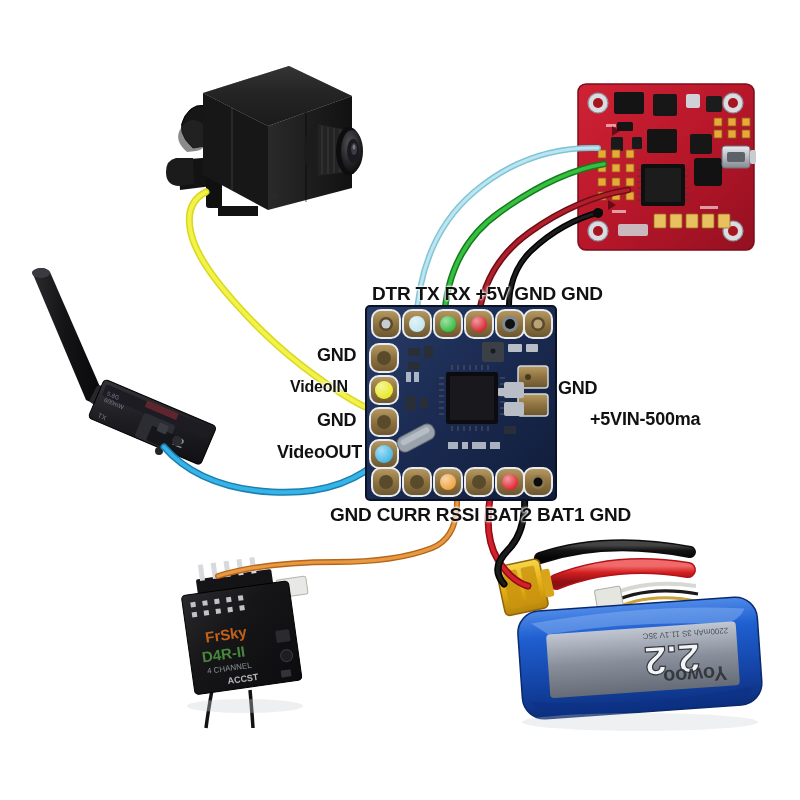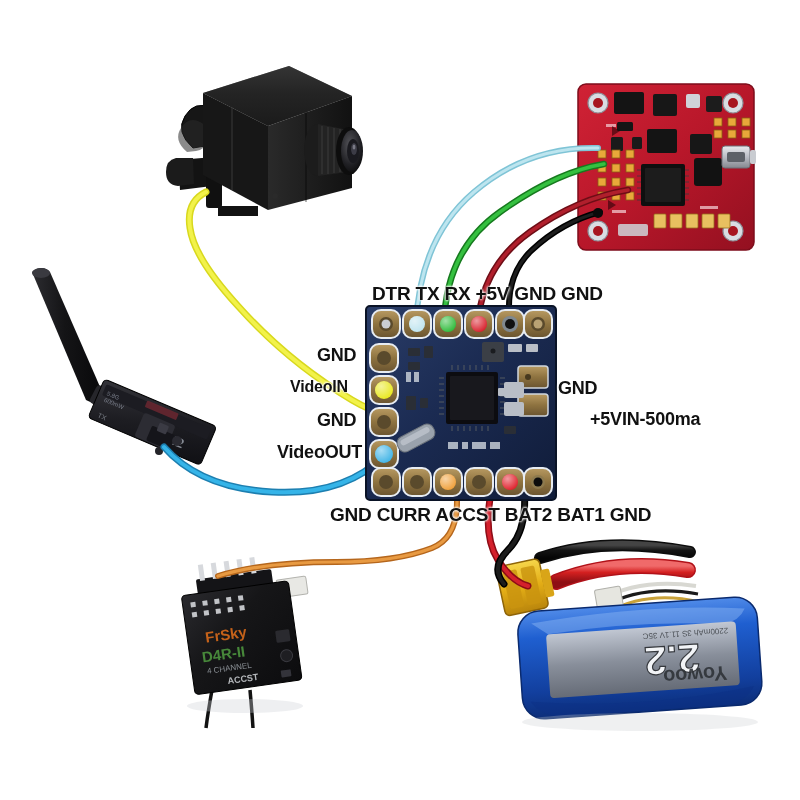--- a/index.html
+++ b/index.html
@@ -532,21 +532,21 @@
       <rect x="462" y="442" width="6" height="7"></rect>
       <rect x="472" y="442" width="14" height="7"></rect>
       <rect x="490" y="442" width="10" height="7"></rect>
       <rect x="406" y="372" width="5" height="10"></rect>
       <rect x="414" y="372" width="5" height="10"></rect>
     </g>
   </svg>
 
   <div class="lbl" style="left:372px;top:283px;font-size:19px;">DTR TX RX  +5V  GND GND</div>
 
-  <div class="lbl" style="left:330px;top:504px;font-size:19px;">GND CURR ACCST BAT2 BAT1 GND</div>
+  <div class="lbl" style="left:330px;top:504px;font-size:19px;">GND CURR RSSI BAT2 BAT1 GND</div>
 
   <div class="lbl" style="left:317px;top:345px;font-size:18px;">GND</div>
   <div class="lbl" style="left:290px;top:378px;font-size:16px;">VideoIN</div>
   <div class="lbl" style="left:317px;top:410px;font-size:18px;">GND</div>
   <div class="lbl" style="left:277px;top:442px;font-size:18px;">VideoOUT</div>
 
   <div class="lbl" style="left:558px;top:378px;font-size:18px;">GND</div>
   <div class="lbl" style="left:590px;top:409px;font-size:18px;">+5VIN-500ma</div>
 
 </div>

